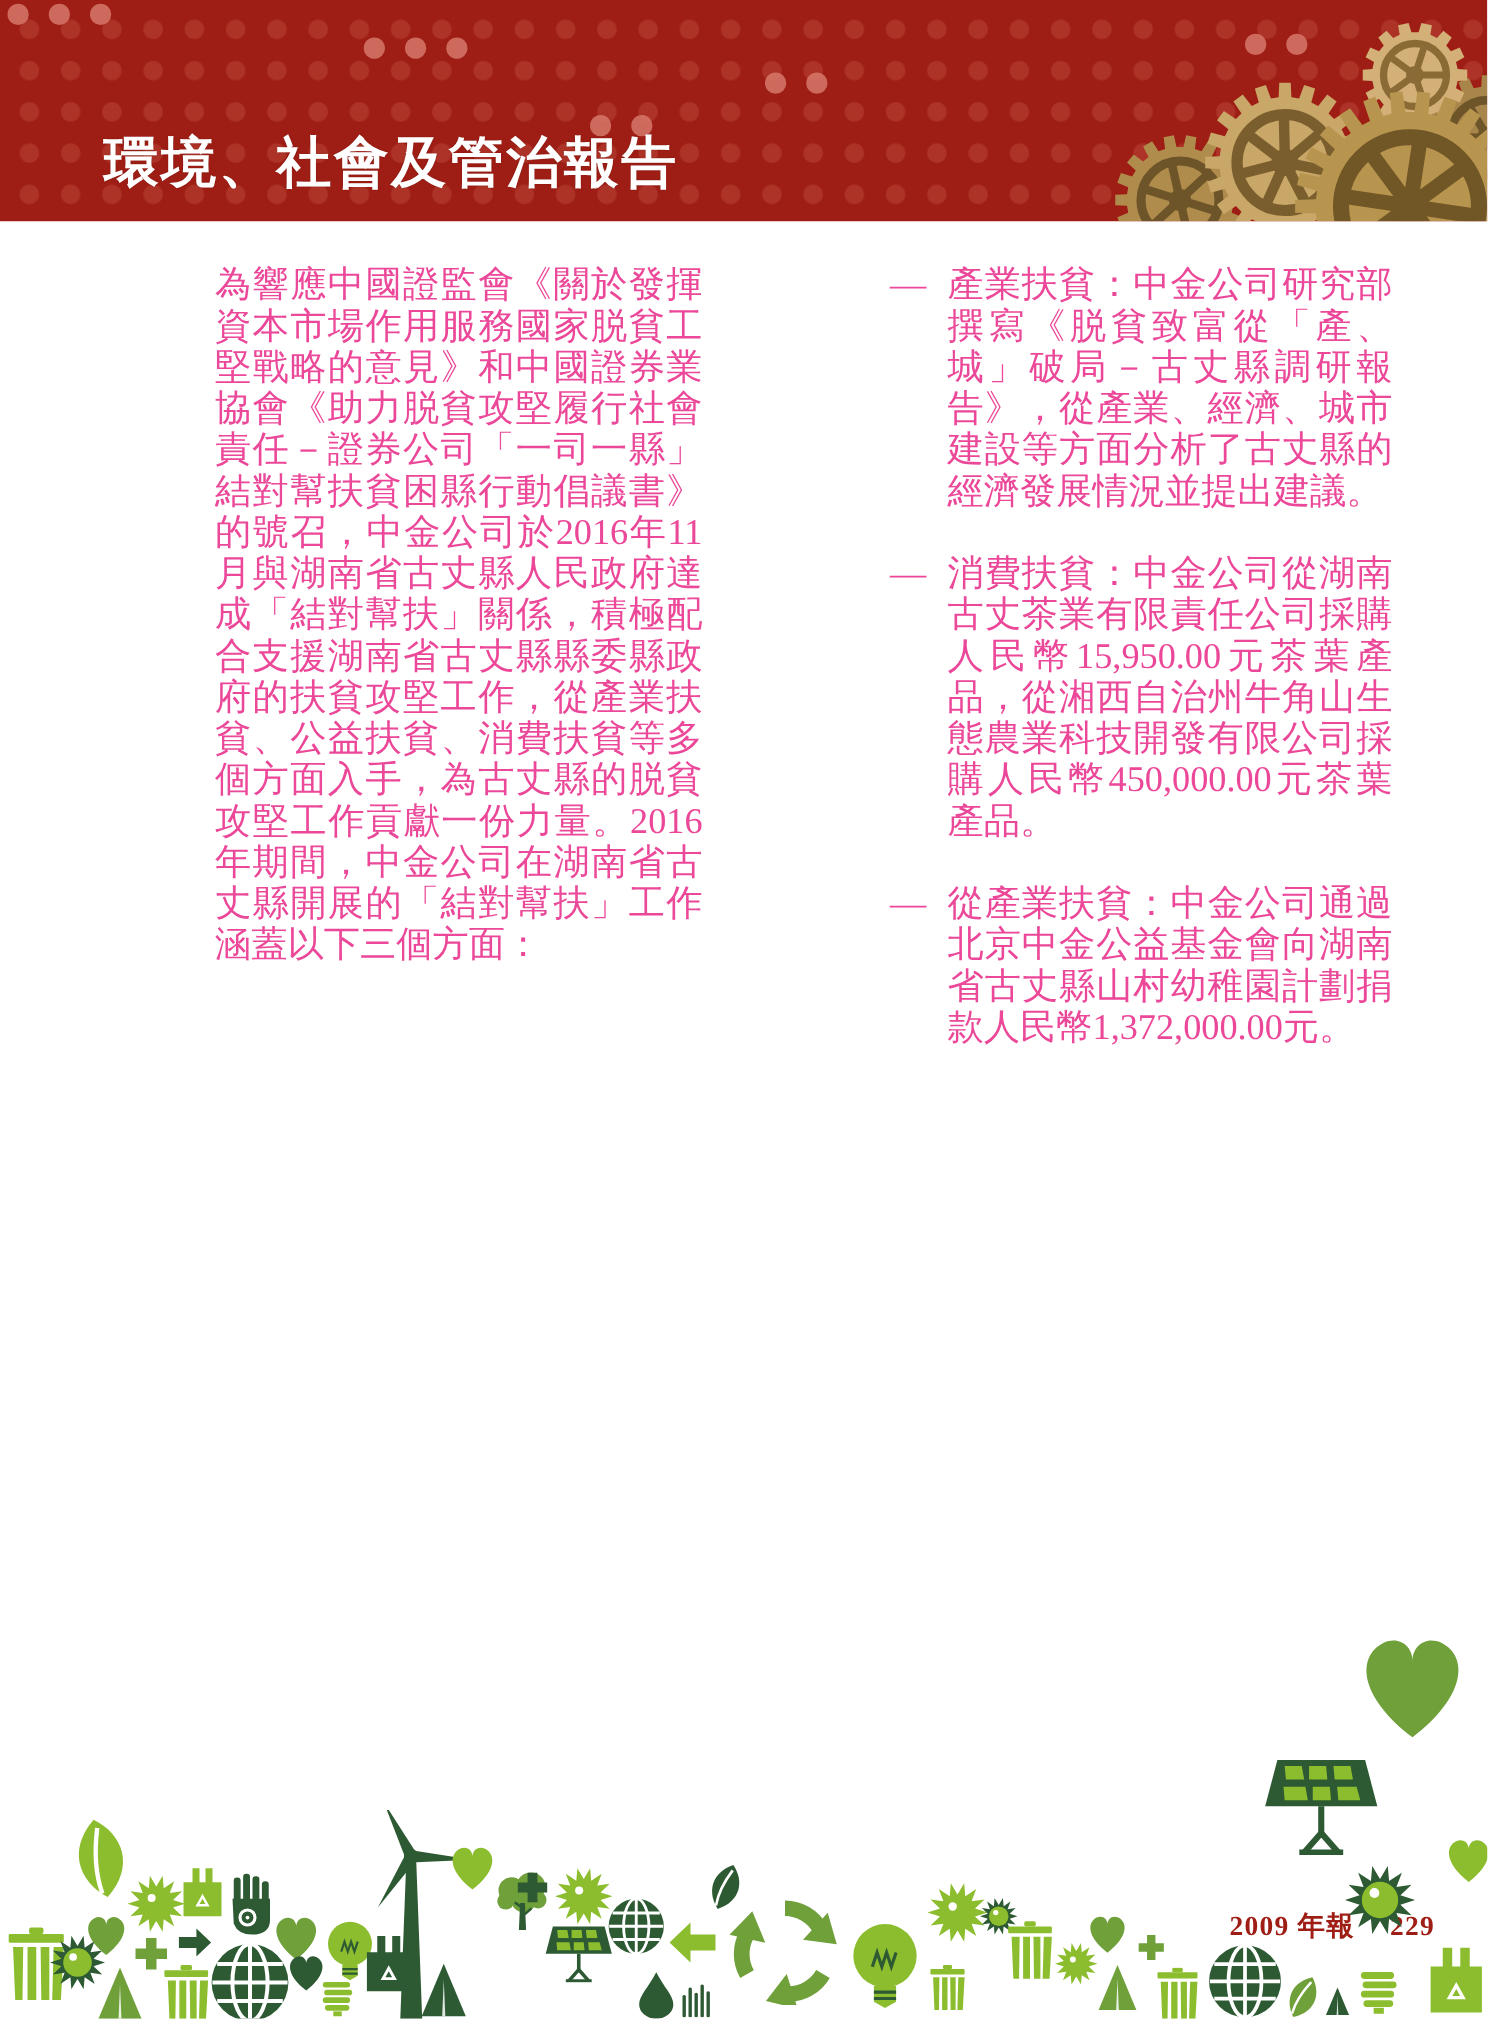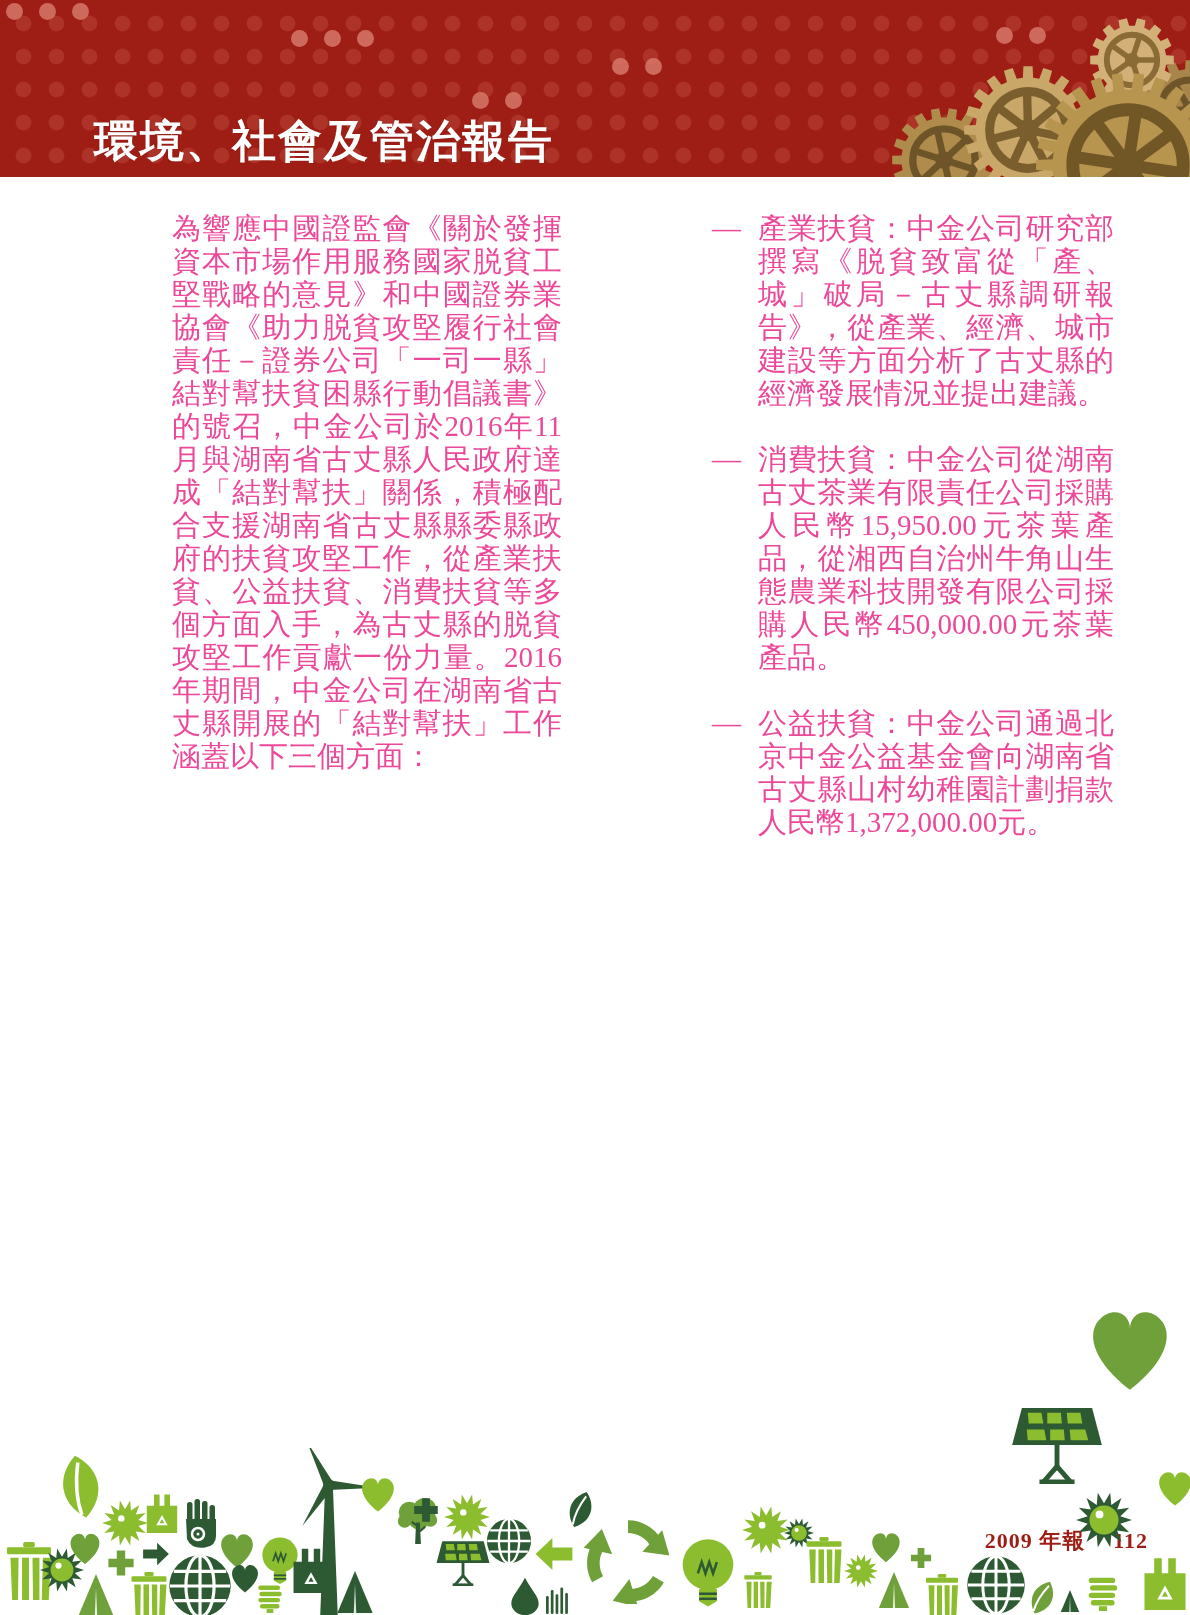--- a/index.html
+++ b/index.html
@@ -12,21 +12,21 @@
     position:absolute;left:0;top:0;width:1190px;height:177px;
     background:#9E1D14;overflow:hidden;
   }
   .dot-grid{
     position:absolute;inset:0;
     background-image:radial-gradient(circle,rgba(188,72,58,.50) 7.2px,rgba(188,72,58,0) 8.4px);
     background-size:33px 33px;background-position:7px 7px;
   }
   .accent-dot{position:absolute;width:17px;height:17px;border-radius:50%;background:rgba(214,120,106,.85);}
   .page-title{
-    position:absolute;left:78px;top:100px;margin:16px;
+    position:absolute;left:78px;top:100px;margin:5px;
     font-size:44px;line-height:1.2;font-weight:bold;color:#ffffff;letter-spacing:2px;
     text-shadow:0 0 1px rgba(0,0,0,.25);
   }
   .gears{position:absolute;right:0;top:0;}
   
   .body-col{color:#ec4899;font-size:29px;line-height:33px;text-align:justify;text-justify:inter-ideograph;}
   .left-col{position:absolute;left:172px;top:212px;width:390px;}
   .left-col p{margin:0;}
   .bullet-list{position:absolute;left:712px;top:212px;width:402px;margin:0;padding:0;list-style:none;}
   .bullet-item{display:flex;margin:0 0 33px 0;}
@@ -133,26 +133,26 @@
       <li class="bullet-item">
         <span class="bullet-dash">—</span>
         <p class="bullet-text" style="margin: 0px;"><span class="bullet-label">產業扶貧：</span><span>中金公司研究部撰寫《脱貧致富從「產、城」破局－古丈縣調研報告》，從產業、經濟、城市建設等方面分析了古丈縣的經濟發展情況並提出建議。</span></p>
       </li>
       <li class="bullet-item">
         <span class="bullet-dash">—</span>
         <p class="bullet-text" style="margin: 0px;"><span class="bullet-label">消費扶貧：</span><span>中金公司從湖南古丈茶業有限責任公司採購人民幣15,950.00元茶葉產品，從湘西自治州牛角山生態農業科技開發有限公司採購人民幣450,000.00元茶葉產品。</span></p>
       </li>
       <li class="bullet-item">
         <span class="bullet-dash">—</span>
-        <p class="bullet-text" style="margin: 0px;"><span class="bullet-label">公益扶貧：</span><span>中金公司通過北京中金公益基金會向湖南省古丈縣山村幼稚園計劃捐款人民幣1,372,000.00元。</span></p>
+        <p class="bullet-text" style="margin: 0px;"><span class="bullet-label">從產業扶貧：</span><span>中金公司通過北京中金公益基金會向湖南省古丈縣山村幼稚園計劃捐款人民幣1,372,000.00元。</span></p>
       </li>
     </ul>
 
   <div class="page-footer">
-    <span>2009 年報</span><span class="pageno">112</span>
+    <span>2009 年報</span><span class="pageno">229</span>
   </div>
 
   <div class="eco-band" id="eco-band">
     <svg width="0" height="0" style="position:absolute">
       <defs>
         <symbol id="sym-leaf" viewBox="0 0 100 100">
           <path fill="currentColor" d="M52 1 C86 24 95 66 56 99 C28 80 10 38 52 1 Z"></path>
           <path fill="none" stroke="#ffffff" stroke-width="5.5" d="M55 12 C46 45 45 70 50 94"></path>
         </symbol>
         <symbol id="sym-heart" viewBox="0 0 100 100">

